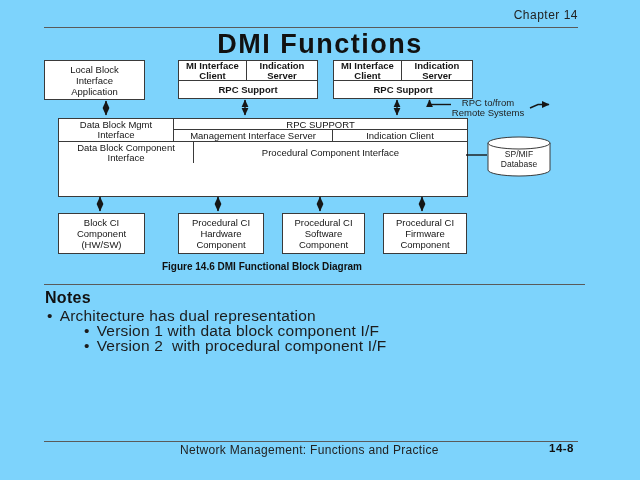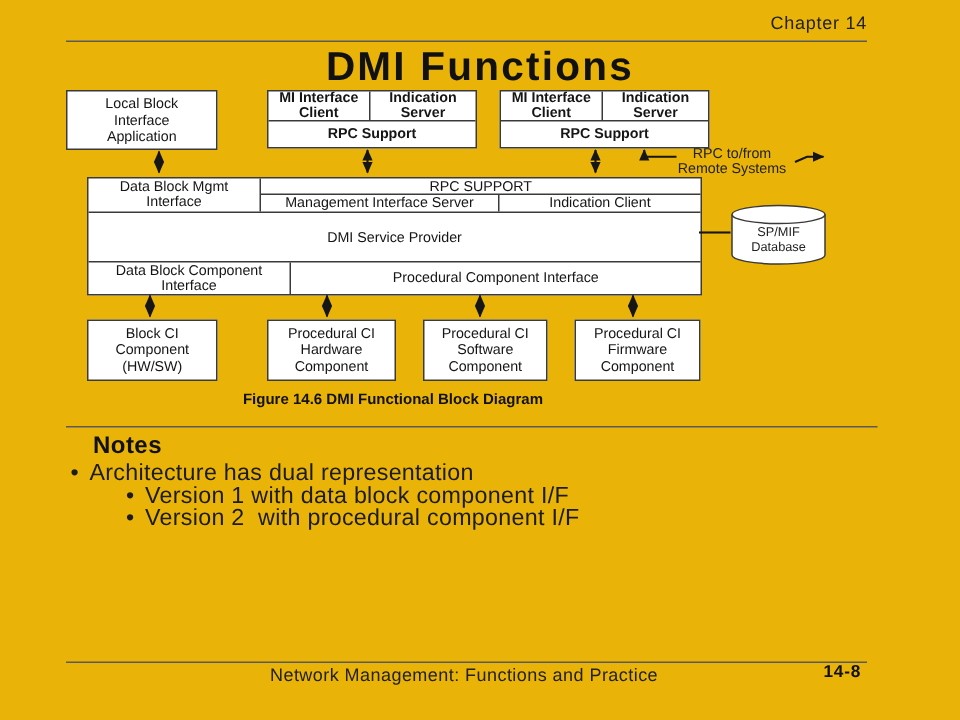--- a/index.html
+++ b/index.html
@@ -1,17 +1,17 @@
 <!DOCTYPE html>
 <html><head>
 <meta charset="utf-8">
 <style>
   html,body { margin:0; padding:0; background:#fff; }
   .slide {
-    position:relative; width:640px; height:480px; background:#eab308;
+    position:relative; width:640px; height:480px; background:#7dd3fc;
     font-family:"Liberation Sans", sans-serif; color:#1a1a1a; overflow:hidden;
   }
   .abs { position:absolute; }
   .ml { white-space:pre-line; }
   .ws { white-space:pre; }
 
   .chapter { top:8px; left:470px; width:108px; text-align:right; font-size:12px; letter-spacing:0.5px; color:#222; }
   .rule { height:1px; background:#5a5a5a; }
   .rule-top { top:27px; left:44px; width:534px; }
   .rule-notes { top:284px; left:44px; width:541px; }
@@ -56,21 +56,21 @@
 
   .bb { top:213px; height:39px; }
   .bb1 { left:58px;  width:85px; }
   .bb2 { left:178px; width:84px; }
   .bb3 { left:282px; width:81px; }
   .bb4 { left:383px; width:82px; }
 
   .caption { top:261px; left:58px; width:408px; text-align:center;
              font-size:10px; font-weight:bold; color:#111; }
 
-  .notes-h { top:289px; left:45px; font-size:16px; font-weight:bold; color:#111; letter-spacing:0.3px;margin-left:17px; }
+  .notes-h { top:289px; left:45px; font-size:16px; font-weight:bold; color:#111; letter-spacing:0.3px; }
   .note { font-size:15.5px; color:#1c1c1c; letter-spacing:0.2px; }
   .note .bullet { margin-right:7px; }
   .note-1 { top:307px; left:47px; }
   .note-2 { top:322px; left:84px; }
   .note-3 { top:337px; left:84px; }
 
   .footer-block { top:444px; left:180px; font-size:12px; line-height:13px; letter-spacing:0.3px; color:#222; }
   .page-num { top:442px; left:549px; font-size:11.5px; font-weight:bold; letter-spacing:0.5px; color:#111; }
 
   svg.overlay { position:absolute; left:0; top:0; width:640px; height:480px; pointer-events:none; }
@@ -117,21 +117,20 @@
       <div class="mb-dbmi ml">Data Block Mgmt
 Interface</div>
       <div class="mb-right">
         <div class="mb-rpcsupport">RPC SUPPORT</div>
         <div class="mb-row1b">
           <div class="mb-mis">Management Interface Server</div>
           <div class="mb-ic">Indication Client</div>
         </div>
       </div>
     </div>
-    <div class="mb-dsp">DMI Service Provider</div>
     <div class="mb-row3">
       <div class="mb-dbci ml">Data Block Component
 Interface</div>
       <div class="mb-pci">Procedural Component Interface</div>
     </div>
   </div>
 
   <div class="abs db-cyl">
     <svg width="64" height="42" viewBox="0 0 64 42">
       <path d="M1,7 L1,34 A31,6 0 0 0 63,34 L63,7" fill="#ffffff" stroke="#3a3a3a" stroke-width="1"></path>

